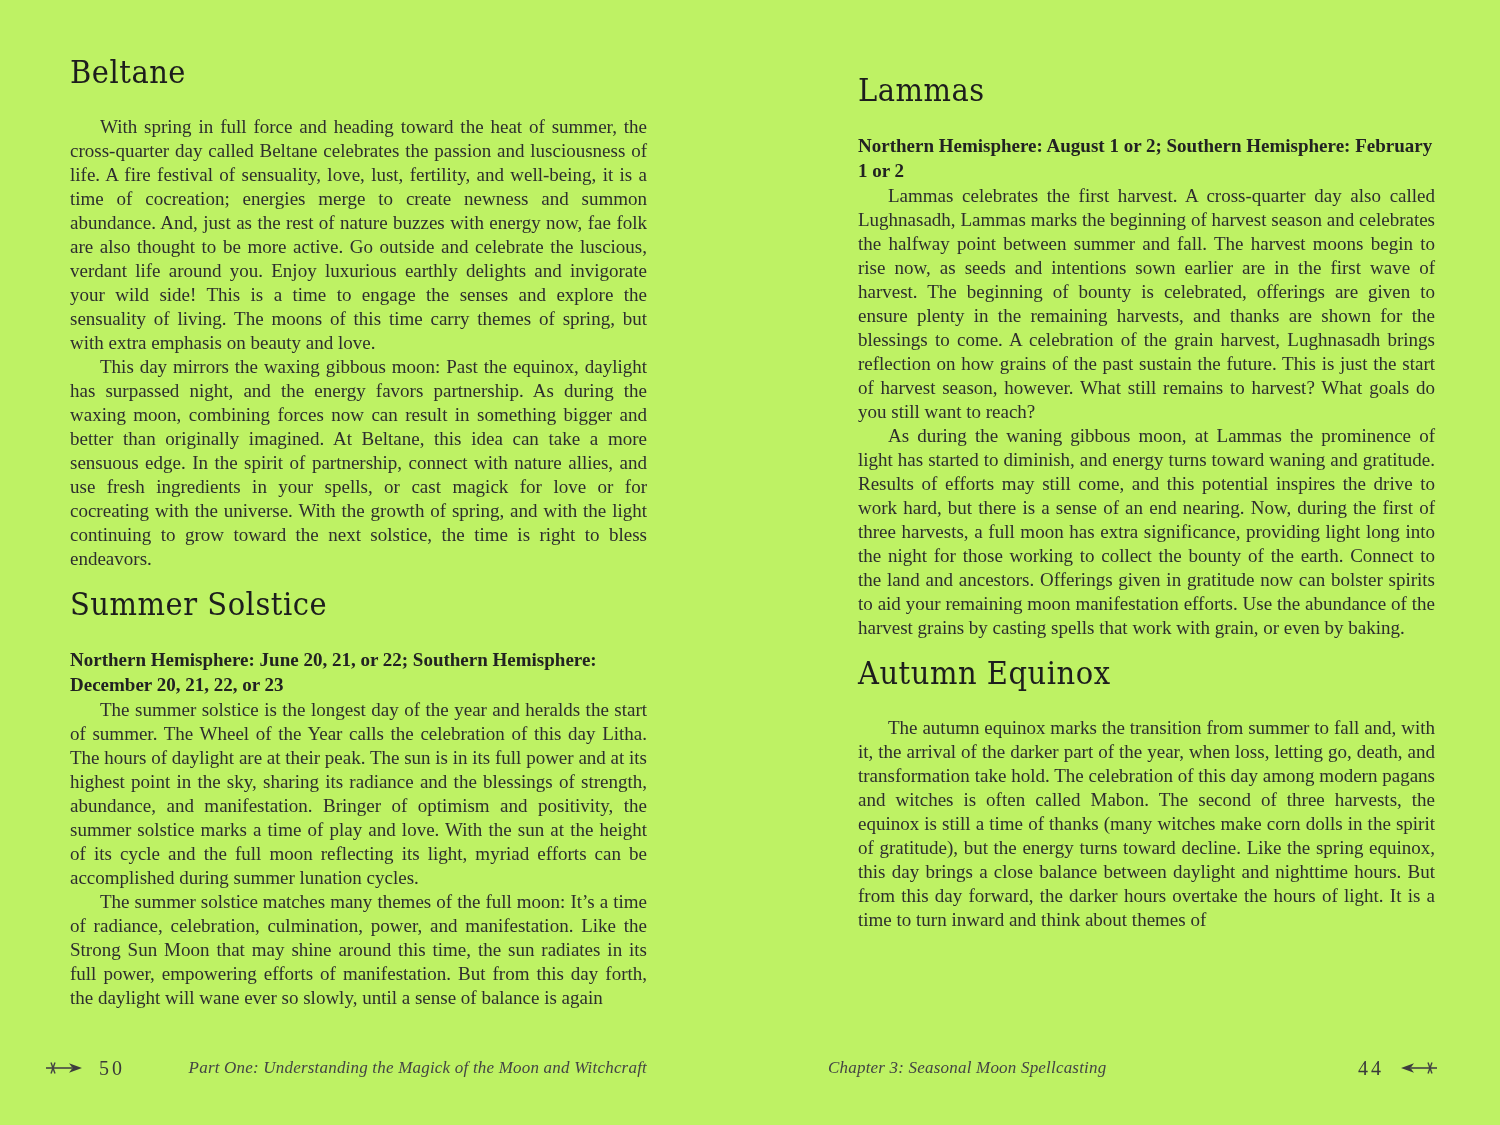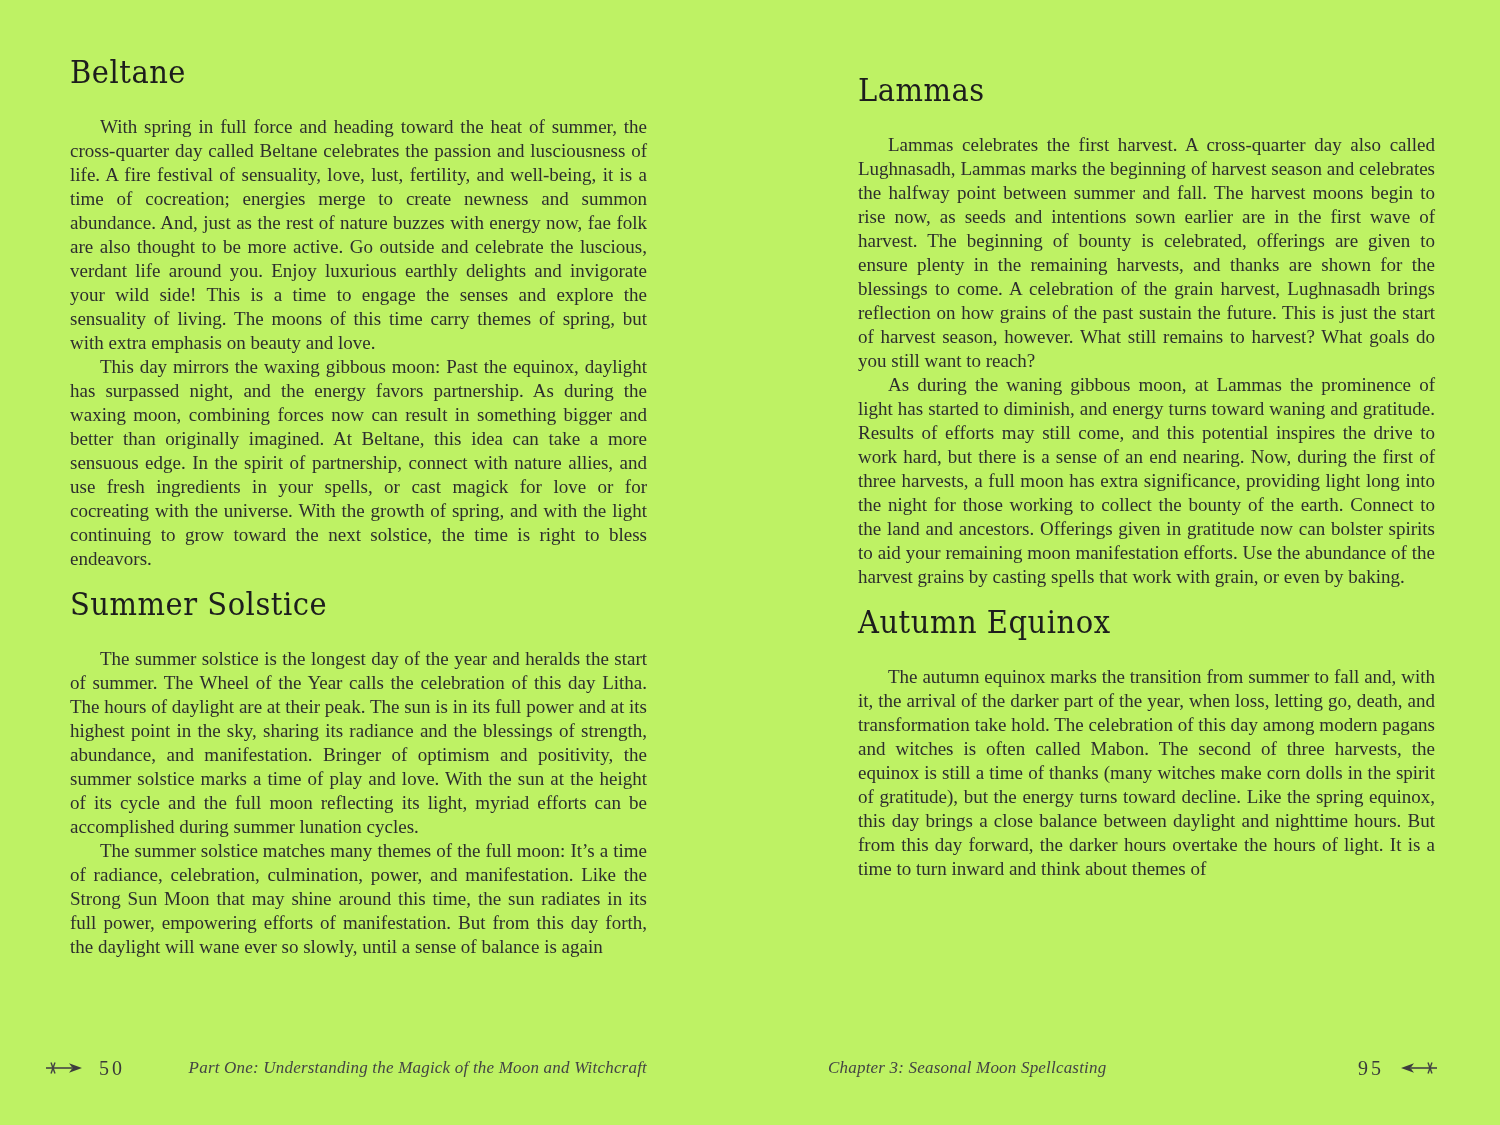--- a/index.html
+++ b/index.html
@@ -82,26 +82,28 @@
 </head>
 <body>
 
 <div class="spread">
 
   <div class="col col-left">
     <h2 class="section-heading first">Beltane</h2>
     <p class="para">With spring in full force and heading toward the heat of summer, the cross-quarter day called Beltane celebrates the passion and lusciousness of life. A fire festival of sensuality, love, lust, fertility, and well-being, it is a time of cocreation; energies merge to create newness and summon abundance. And, just as the rest of nature buzzes with energy now, fae folk are also thought to be more active. Go outside and celebrate the luscious, verdant life around you. Enjoy luxurious earthly delights and invigorate your wild side! This is a time to engage the senses and explore the sensuality of living. The moons of this time carry themes of spring, but with extra emphasis on beauty and love.</p>
     <p class="para">This day mirrors the waxing gibbous moon: Past the equinox, daylight has surpassed night, and the energy favors partnership. As during the waxing moon, combining forces now can result in something bigger and better than originally imagined. At Beltane, this idea can take a more sensuous edge. In the spirit of partnership, connect with nature allies, and use fresh ingredients in your spells, or cast magick for love or for cocreating with the universe. With the growth of spring, and with the light continuing to grow toward the next solstice, the time is right to bless endeavors.</p>
     <h2 class="section-heading">Summer Solstice</h2>
+    <p class="subhead">Northern Hemisphere: June 20, 21, or 22; Southern Hemisphere: December 20, 21, 22, or 23</p>
     <p class="para">The summer solstice is the longest day of the year and heralds the start of summer. The Wheel of the Year calls the celebration of this day Litha. The hours of daylight are at their peak. The sun is in its full power and at its highest point in the sky, sharing its radiance and the blessings of strength, abundance, and manifestation. Bringer of optimism and positivity, the summer solstice marks a time of play and love. With the sun at the height of its cycle and the full moon reflecting its light, myriad efforts can be accomplished during summer lunation cycles.</p>
     <p class="para">The summer solstice matches many themes of the full moon: It’s a time of radiance, celebration, culmination, power, and manifestation. Like the Strong Sun Moon that may shine around this time, the sun radiates in its full power, empowering efforts of manifestation. But from this day forth, the daylight will wane ever so slowly, until a sense of balance is again</p>
   </div>
 
   <div class="col col-right">
     <h2 class="section-heading">Lammas</h2>
+    <p class="subhead">Northern Hemisphere: August 1 or 2; Southern Hemisphere: February 1 or 2</p>
     <p class="para">Lammas celebrates the first harvest. A cross-quarter day also called Lughnasadh, Lammas marks the beginning of harvest season and celebrates the halfway point between summer and fall. The harvest moons begin to rise now, as seeds and intentions sown earlier are in the first wave of harvest. The beginning of bounty is celebrated, offerings are given to ensure plenty in the remaining harvests, and thanks are shown for the blessings to come. A celebration of the grain harvest, Lughnasadh brings reflection on how grains of the past sustain the future. This is just the start of harvest season, however. What still remains to harvest? What goals do you still want to reach?</p>
     <p class="para">As during the waning gibbous moon, at Lammas the prominence of light has started to diminish, and energy turns toward waning and gratitude. Results of efforts may still come, and this potential inspires the drive to work hard, but there is a sense of an end nearing. Now, during the first of three harvests, a full moon has extra significance, providing light long into the night for those working to collect the bounty of the earth. Connect to the land and ancestors. Offerings given in gratitude now can bolster spirits to aid your remaining moon manifestation efforts. Use the abundance of the harvest grains by casting spells that work with grain, or even by baking.</p>
     <h2 class="section-heading">Autumn Equinox</h2>
     <p class="para">The autumn equinox marks the transition from summer to fall and, with it, the arrival of the darker part of the year, when loss, letting go, death, and transformation take hold. The celebration of this day among modern pagans and witches is often called Mabon. The second of three harvests, the equinox is still a time of thanks (many witches make corn dolls in the spirit of gratitude), but the energy turns toward decline. Like the spring equinox, this day brings a close balance between daylight and nighttime hours. But from this day forward, the darker hours overtake the hours of light. It is a time to turn inward and think about themes of</p>
   </div>
 
   <div class="footer footer-left">
     <span class="page-num-group">
       <span class="ornament">
         <svg width="38" height="14" viewBox="0 0 38 14">
@@ -112,21 +114,21 @@
         </svg>
       </span>
       <span class="page-number">50</span>
     </span>
     <span class="running-title">Part One: Understanding the Magick of the Moon and Witchcraft</span>
   </div>
 
   <div class="footer footer-right">
     <span class="running-title">Chapter 3: Seasonal Moon Spellcasting</span>
     <span class="page-num-group">
-      <span class="page-number">95</span>
+      <span class="page-number">44</span>
       <span class="ornament flip">
         <svg width="38" height="14" viewBox="0 0 38 14">
           <line x1="1" y1="7" x2="27" y2="7" stroke="#444" stroke-width="1.6"></line>
           <line x1="6" y1="1.5" x2="10" y2="12.5" stroke="#444" stroke-width="1.4"></line>
           <line x1="10" y1="1.5" x2="6" y2="12.5" stroke="#444" stroke-width="1.4"></line>
           <polygon points="37,7 24,2.2 27.5,7 24,11.8" fill="#3d3d3d"></polygon>
         </svg>
       </span>
     </span>
   </div>

